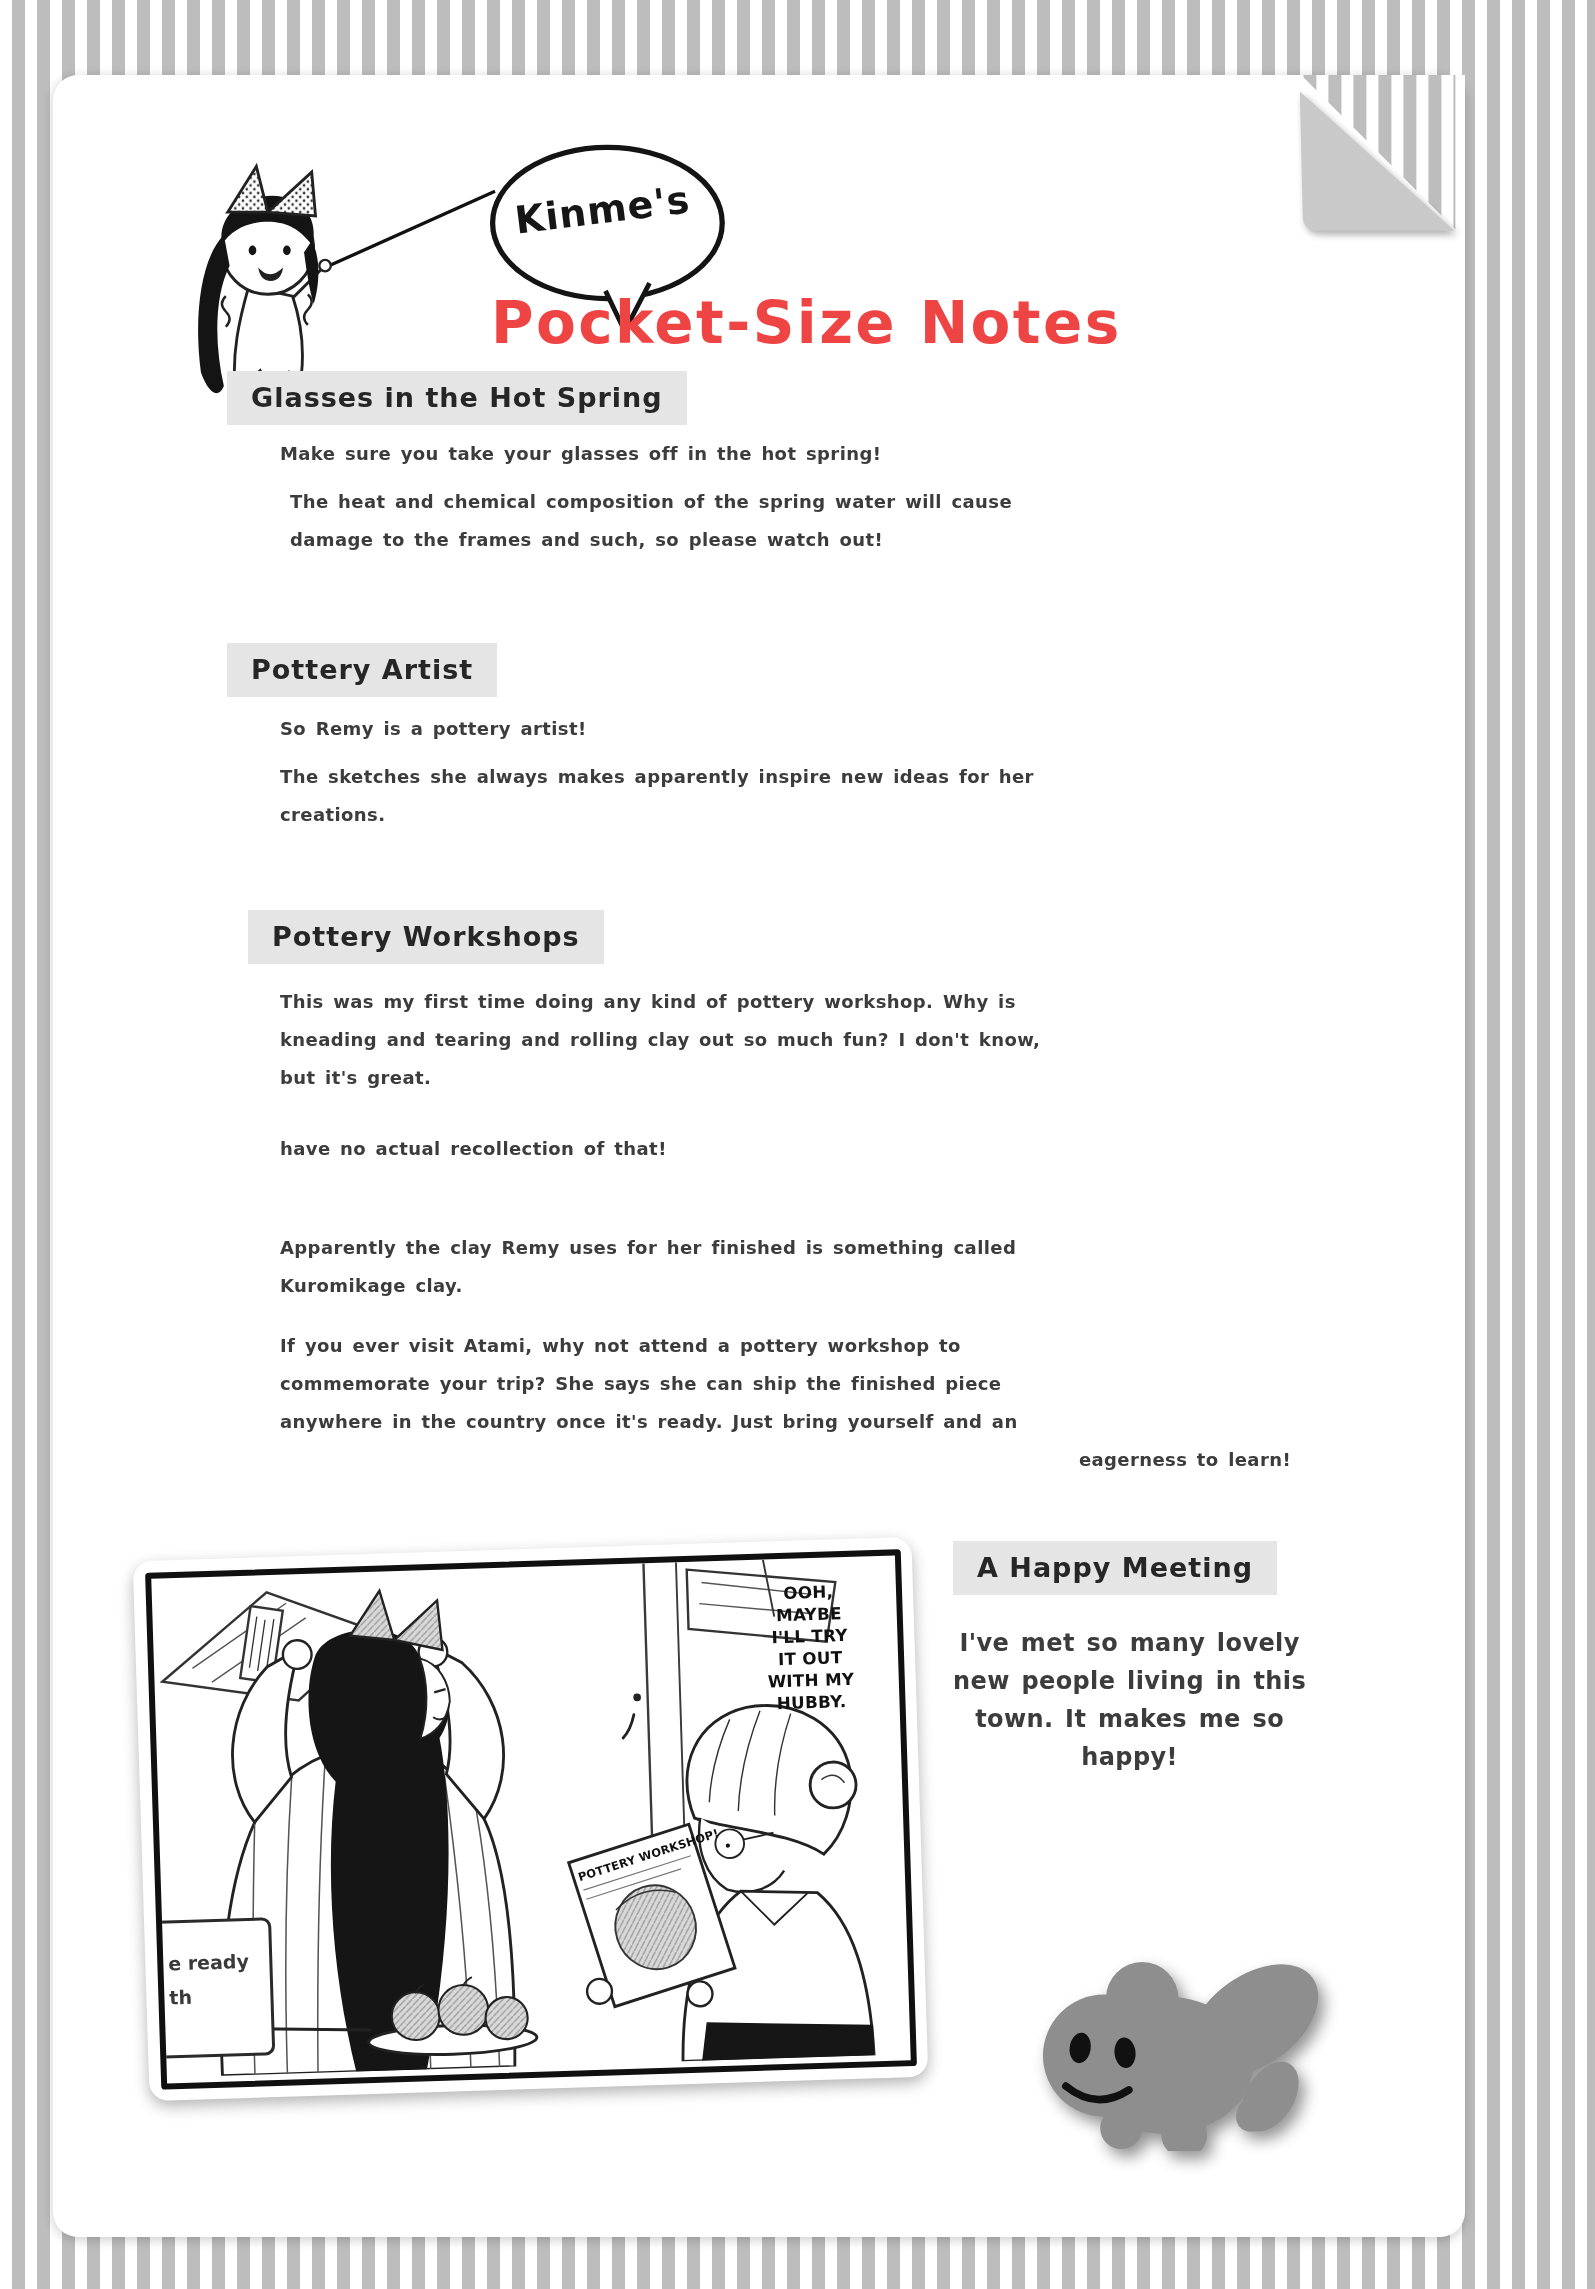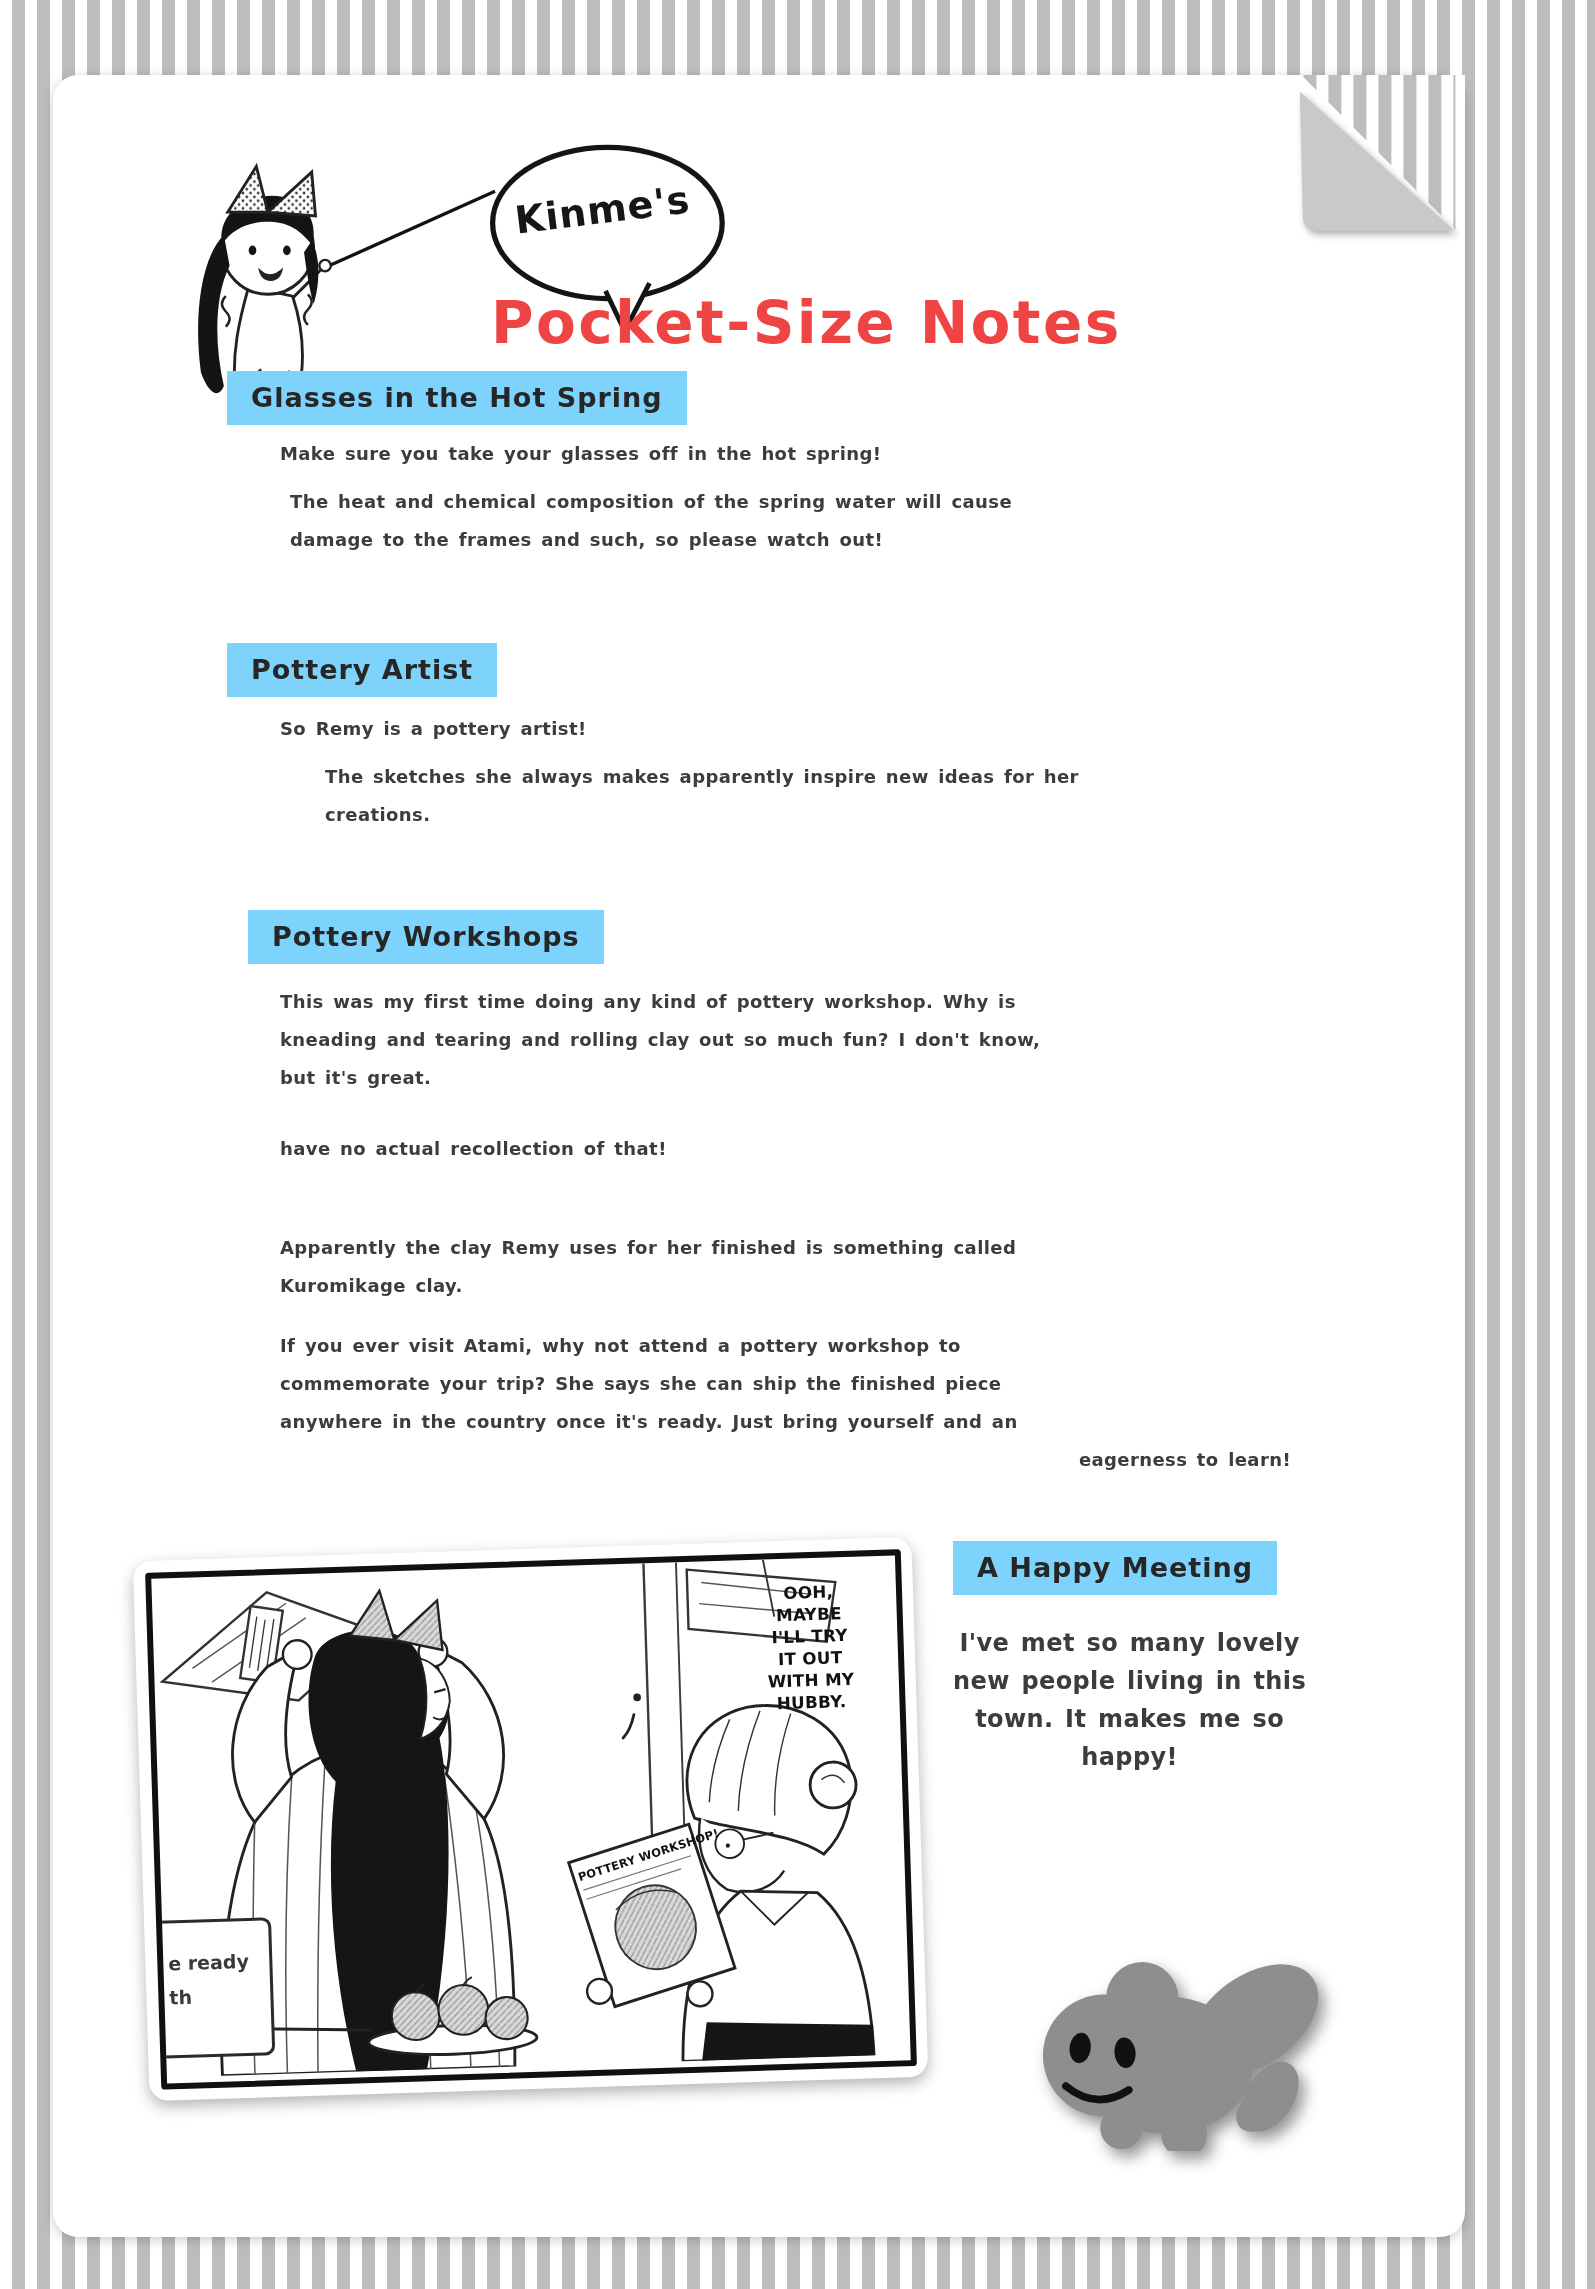--- a/index.html
+++ b/index.html
@@ -28,21 +28,21 @@
     font-size:38px;font-weight:bold;color:#161616;transform:rotate(-7deg);
     letter-spacing:1px;
   }
   .page-title{
     position:absolute;left:438px;top:214px;
     font-size:58px;font-weight:bold;color:#ef4444;letter-spacing:2.4px;
     white-space:nowrap;
   }
   
   .heading{
-    position:absolute;background:#7dd3fc;color:#262626;
+    position:absolute;background:#e5e5e5;color:#262626;
     font-size:27px;font-weight:bold;letter-spacing:1px;
     padding:10.5px 24px 12.4px 24px;white-space:nowrap;
   }
   .para{position:absolute;left:227px;}
   .line{
     white-space:nowrap;font-size:18px;line-height:38px;font-weight:bold;
     color:#3c3c3c;letter-spacing:0.4px;word-spacing:2.9px;
   }
   .para.narrow .line{font-size:24px;line-height:38px;}
   .line.align-right{width:1102px;text-align:right;padding-right:91px;box-sizing:border-box;}
@@ -131,21 +131,21 @@
     </div>
     <div class="para" style="top:408px;margin-left:10px;">
       <div class="line">The heat and chemical composition of the spring water will cause</div>
       <div class="line">damage to the frames and such, so please watch out!</div>
     </div>
 
     <div class="heading" style="left:174px;top:568px;">Pottery Artist</div>
     <div class="para" style="top:635px;">
       <div class="line">So Remy is a pottery artist!</div>
     </div>
-    <div class="para" style="top:683px;margin-left:45px;">
+    <div class="para" style="top:683px;">
       <div class="line">The sketches she always makes apparently inspire new ideas for her</div>
       <div class="line">creations.</div>
     </div>
 
     <div class="heading" style="left:174px;top:835px;margin-left:21px;">Pottery Workshops</div>
     <div class="para" style="top:908px;">
       <div class="line">This was my first time doing any kind of pottery workshop. Why is</div>
       <div class="line">kneading and tearing and rolling clay out so much fun? I don't know,</div>
       <div class="line">but it's great.</div>
     </div>

